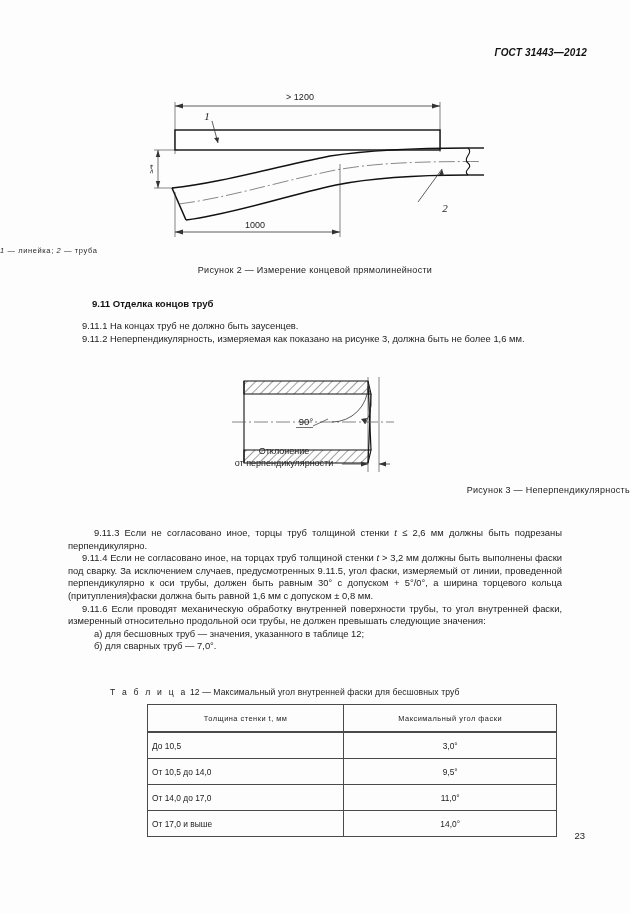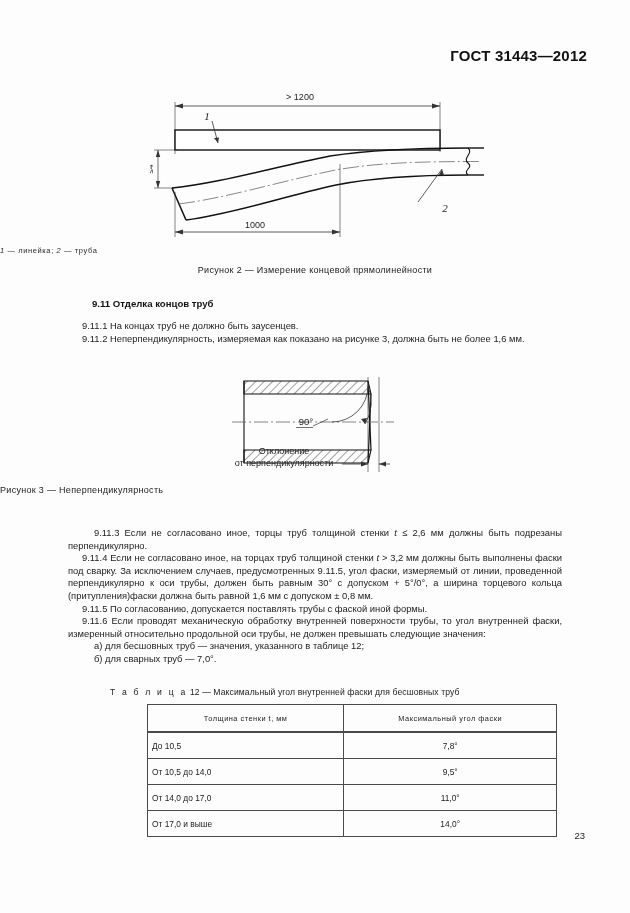--- a/index.html
+++ b/index.html
@@ -20,24 +20,25 @@
     position: absolute;
     inset: 0;
     background: #fdfdfd;
   }
 
   
   .header {
     position: absolute;
     top: 47px;
     right: 43px;
-    font-size: 15px;
+    font-size: 10px;
     font-weight: bold;
     letter-spacing: 0.2px;
     color: #111;
+    font-style: italic;
   }
 
   
   .fig2-wrap {
     position: absolute;
     left: 150px;
     top: 84px;
     width: 340px;
     height: 165px;
   }
@@ -96,21 +97,21 @@
     left: 222px;
     top: 372px;
     width: 200px;
     height: 104px;
   }
   .fig3-caption {
     position: absolute;
     top: 485px;
     left: 0;
     width: 630px;
-    text-align: left;
+    text-align: right;
     font-size: 9px;
     letter-spacing: 0.3px;
     color: #222;
   }
 
   
   .body2 {
     position: absolute;
     left: 68px;
     top: 527px;
@@ -280,39 +281,38 @@
       <text x="62" y="82" font-family="Liberation Sans, sans-serif" font-size="9" fill="#1c1c1c" text-anchor="middle">Отклонение</text>
       <text x="62" y="94" font-family="Liberation Sans, sans-serif" font-size="9" fill="#1c1c1c" text-anchor="middle">от перпендикулярности</text>
     </svg>
   </div>
 
   <div class="fig3-caption">Рисунок 3 — Неперпендикулярность</div>
 
   <div class="body2">
     <p class="txt big-ind just"><span>9.11.3 Если не согласовано иное, торцы труб толщиной стенки </span><span class="it">t</span><span> ≤ 2,6 мм должны быть подрезаны</span> <span>перпендикулярно.</span></p>
     <p class="txt just"><span>9.11.4 Если не согласовано иное, на торцах труб толщиной стенки </span><span class="it">t</span><span> &gt; 3,2 мм должны быть выполнены</span> <span>фаски под сварку. За исключением случаев, предусмотренных 9.11.5, угол фаски, измеряемый от линии, проведенной перпендикулярно к оси трубы, должен быть равным 30° с допуском + 5°/0°, а ширина торцевого кольца (притупления)фаски должна быть равной 1,6 мм с допуском ± 0,8 мм.</span></p>
-    <p class="txt">9.11.5 По согласованию, допускается поставлять трубы с фаской иной формы.</p>
     <p class="txt just">9.11.6 Если проводят механическую обработку внутренней поверхности трубы, то угол внутренней фаски, измеренный относительно продольной оси трубы, не должен превышать следующие значения:</p>
     <p class="txt big-ind">а) для бесшовных труб — значения, указанного в таблице 12;</p>
     <p class="txt big-ind">б) для сварных труб — 7,0°.</p>
   </div>
 
   <div class="tbl-caption"><span class="sp">Т а б л и ц а</span><span>  12 — Максимальный угол внутренней фаски для бесшовных труб</span></div>
 
   <table class="t12">
     <thead>
       <tr>
         <th style="width:48%">Толщина стенки t, мм</th>
         <th style="width:52%">Максимальный угол фаски</th>
       </tr>
     </thead>
     <tbody>
       <tr>
         <td class="c1">До 10,5</td>
-        <td class="c2">7,8°</td>
+        <td class="c2">3,0°</td>
       </tr>
       <tr>
         <td class="c1">От 10,5 до 14,0</td>
         <td class="c2">9,5°</td>
       </tr>
       <tr>
         <td class="c1">От 14,0 до 17,0</td>
         <td class="c2">11,0°</td>
       </tr>
       <tr>

